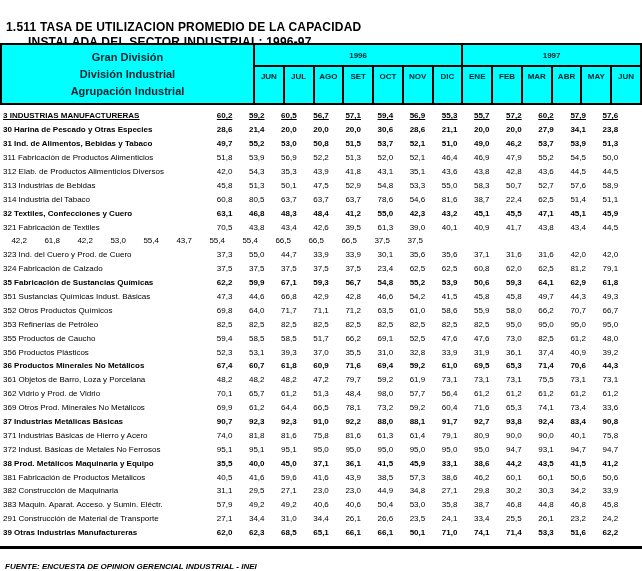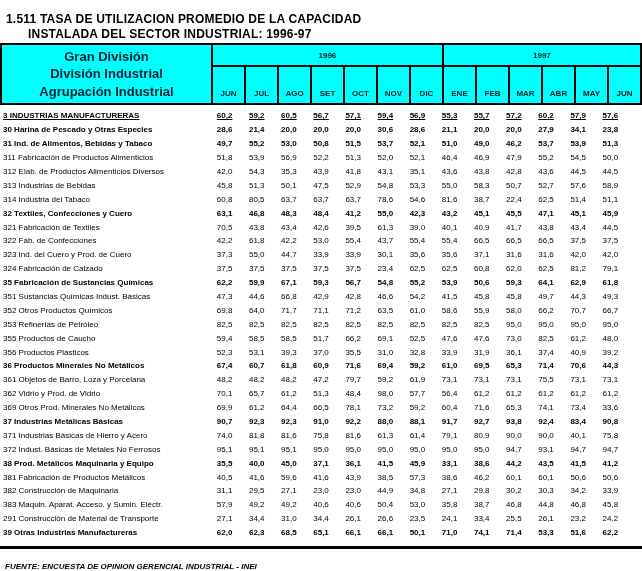--- a/index.html
+++ b/index.html
@@ -1,28 +1,28 @@
 <!DOCTYPE html>
 <html><head>
 <meta charset="utf-8">
 <style>
   *{box-sizing:border-box;margin:0;padding:0}
   html,body{width:642px;height:571px}
   body{background:#ffffff;font-family:"Liberation Sans",sans-serif;color:#000;position:relative;overflow:hidden}
-  .title-block{position:absolute;top:12px;left:6px;font-weight:bold;font-size:12px;line-height:15px;letter-spacing:.2px}
+  .title-block{position:absolute;top:20px;left:6px;font-weight:bold;font-size:12px;line-height:15px;letter-spacing:.2px}
   .title-line2{margin-left:22px}
   .thead{position:absolute;top:43px;left:0;width:642px;height:62px;background:#00ffff;border:2px solid #000;display:flex}
-  .header-left{width:211px;height:100%;border-right:2px solid #000;display:flex;flex-direction:column;justify-content:space-around;align-items:center;font-size:13px;font-weight:bold;padding:3px 0;color:#00222c}
+  .header-left{width:253px;height:100%;border-right:2px solid #000;display:flex;flex-direction:column;justify-content:space-around;align-items:center;font-size:11px;font-weight:bold;padding:3px 0;color:#00222c}
   .header-right{flex:1;display:flex;flex-direction:column}
   .year-row{display:flex;height:22px;border-bottom:2px solid #000}
   .year-cell{display:flex;align-items:center;justify-content:center;font-size:8px;font-weight:bold;color:#00222c}
   .year-cell.y1996{flex:7;border-right:2px solid #000}
   .year-cell.y1997{flex:6}
   .month-row{display:flex;flex:1}
-  .month-cell{flex:1;display:flex;align-items:flex-end;justify-content:center;padding-bottom:5px;font-size:8px;font-weight:bold;border-right:2px solid #000;color:#00222c}
+  .month-cell{flex:1;display:flex;align-items:flex-end;justify-content:center;padding-bottom:22px;font-size:8px;font-weight:bold;border-right:2px solid #000;color:#00222c}
   .month-cell:last-child{border-right:none}
   .tbody{position:absolute;top:109px;left:0;width:624px}
   .row{display:flex;height:13.9px;align-items:center;font-size:8px;white-space:nowrap}
   .row-label{width:213px;padding-left:3px;overflow:hidden}
   .cell{width:33px;text-align:right;padding-right:6px}
   .row.bold{font-weight:bold}
   .row.underline .cell,.row.underline .row-label{text-decoration:underline}
   .bottom-rule{position:absolute;top:546px;left:0;width:642px;height:3px;background:#000}
   .footer{position:absolute;top:562px;left:5px;font-size:8px;font-weight:bold;font-style:italic}
 </style>
@@ -202,21 +202,20 @@
       <div class="cell">61,3</div>
       <div class="cell">39,0</div>
       <div class="cell">40,1</div>
       <div class="cell">40,9</div>
       <div class="cell">41,7</div>
       <div class="cell">43,8</div>
       <div class="cell">43,4</div>
       <div class="cell">44,5</div>
     </div>
     <div class="row">
-      <div class="row-label">322 Fab. de Confecciones</div>
       <div class="cell">42,2</div>
       <div class="cell">61,8</div>
       <div class="cell">42,2</div>
       <div class="cell">53,0</div>
       <div class="cell">55,4</div>
       <div class="cell">43,7</div>
       <div class="cell">55,4</div>
       <div class="cell">55,4</div>
       <div class="cell">66,5</div>
       <div class="cell">66,5</div>

